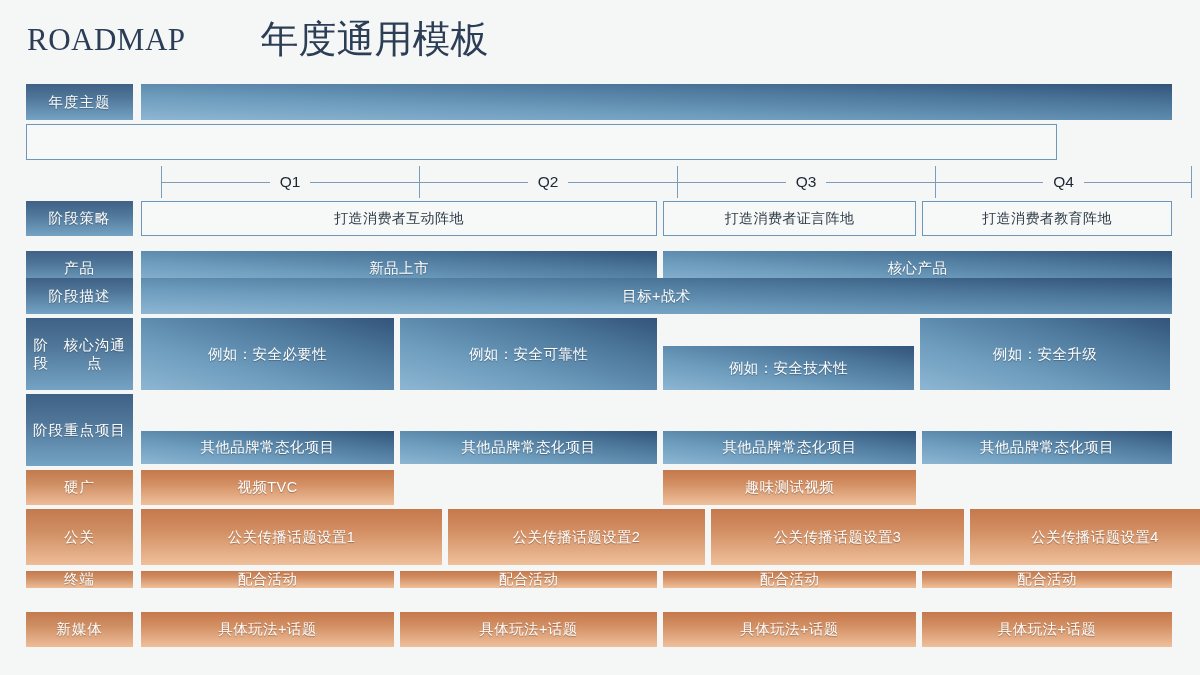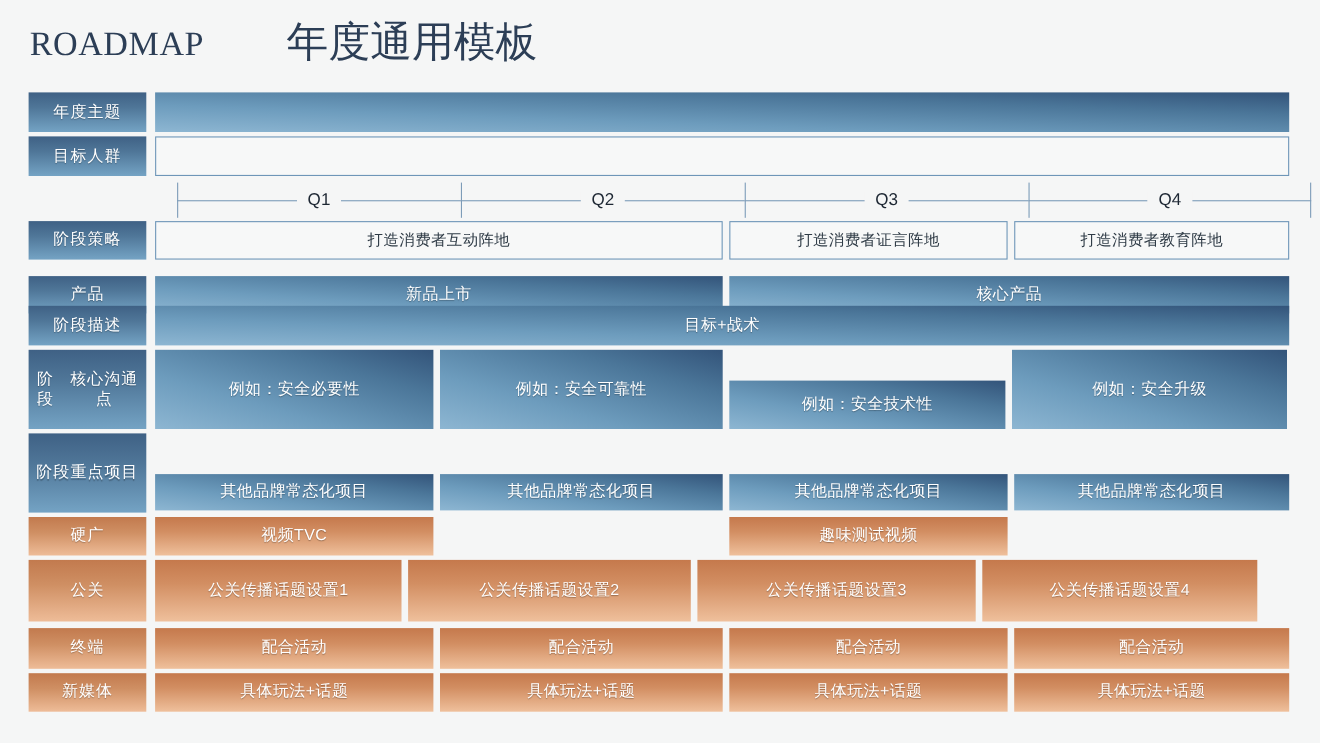--- a/index.html
+++ b/index.html
@@ -176,21 +176,20 @@
 <div class="board">
 
   <div class="row" style="top:0px;height:36px;">
     <div class="label blue">年度主题</div>
     <div class="content">
       <div class="cell blue" style="width:1031px;"></div>
     </div>
   </div>
 
   <div class="row" style="top:40px;height:36px;">
-    <div class="label blue">目标人群</div>
     <div class="content">
       <div class="cell outline" style="width:1031px;"></div>
     </div>
   </div>
 
   <div class="qrow" style="top:80px;padding-left:20px;">
     <div class="qcell" style="width:258px;">
       <div class="qline"></div>
       <div class="qtick"></div>
       <div class="qtext">Q1</div>
@@ -287,31 +286,31 @@
       <div class="gap"></div>
       <div class="cell orange" style="width:253px;">趣味测试视频</div>
       <div class="gap"></div>
       <div class="cell empty-fill" style="width:250px;"></div>
     </div>
   </div>
 
   <div class="row" style="top:425px;height:56px;">
     <div class="label orange">公关</div>
     <div class="content">
-      <div class="cell orange" style="width:224px;">公关传播话题设置1</div>
+      <div class="cell orange" style="width:301px;">公关传播话题设置1</div>
       <div class="gap"></div>
       <div class="cell orange" style="width:257px;">公关传播话题设置2</div>
       <div class="gap"></div>
       <div class="cell orange" style="width:253px;">公关传播话题设置3</div>
       <div class="gap"></div>
       <div class="cell orange" style="width:250px;">公关传播话题设置4</div>
     </div>
   </div>
 
-  <div class="row" style="top:487px;height:37px;">
+  <div class="row" style="top:487px;height:17px;">
     <div class="label orange">终端</div>
     <div class="content">
       <div class="cell orange" style="width:253px;">配合活动</div>
       <div class="gap"></div>
       <div class="cell orange" style="width:257px;">配合活动</div>
       <div class="gap"></div>
       <div class="cell orange" style="width:253px;">配合活动</div>
       <div class="gap"></div>
       <div class="cell orange" style="width:250px;">配合活动</div>
     </div>

